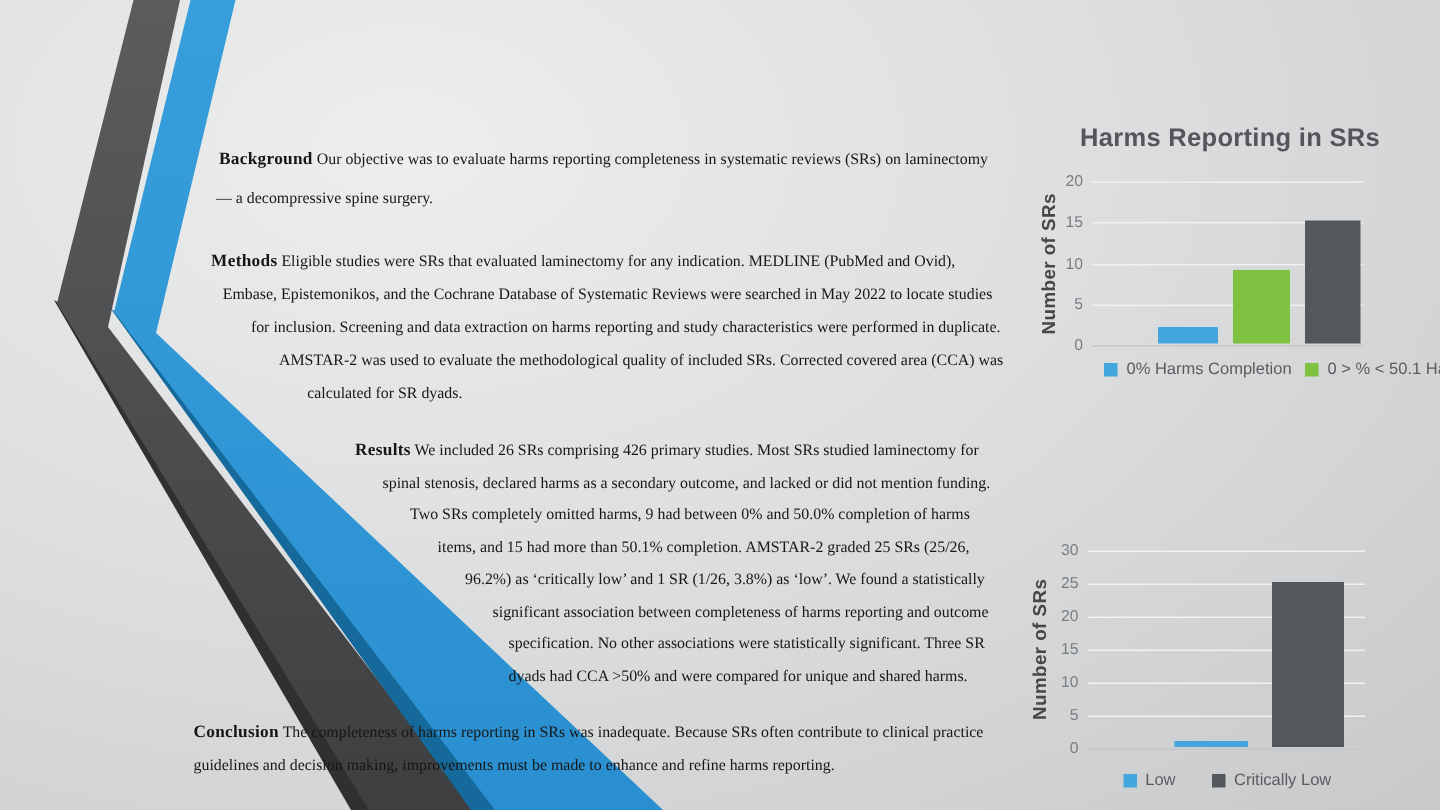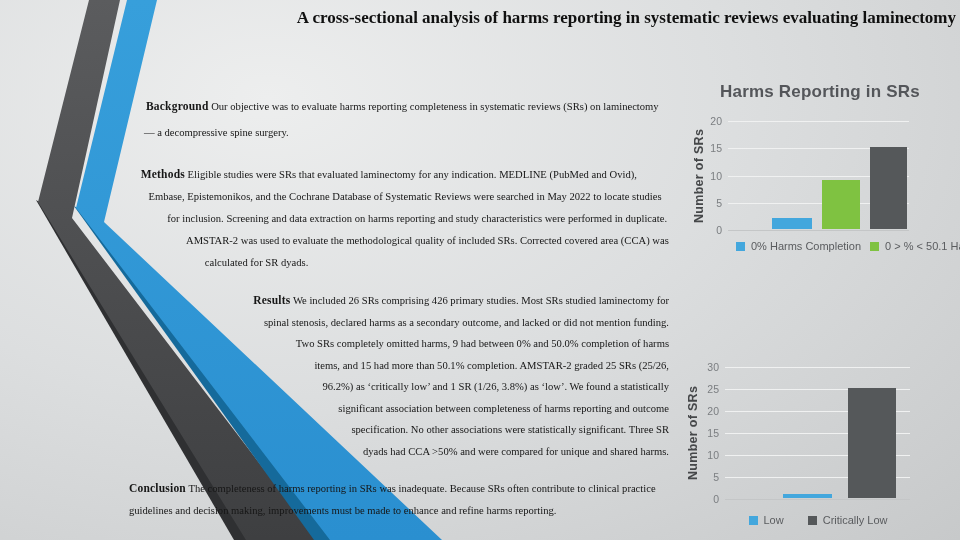--- a/index.html
+++ b/index.html
@@ -15,21 +15,21 @@
 
   
   .abstract{position:absolute;left:129px;top:93px;width:540px;z-index:3;
     font-size:10.6px;color:#161616;}
   .shape-spacer{float:left;width:210px;height:350px;
     shape-outside:polygon(0 0, 8px 0, 0 106px, 208px 350px, 0 350px);shape-margin:9px;}
   .sec{margin:0 0 15px;}
   .sec b{font-size:11.5px;letter-spacing:.2px;}
   .sec-0{line-height:26px;margin-bottom:17px;}
   .sec-1{line-height:22px;margin-bottom:16px;}
-  .sec-2{line-height:21.5px;margin-bottom:16px;text-align:right;}
+  .sec-2{line-height:21.5px;margin-bottom:16px;}
   .sec-3{line-height:21.5px;margin-bottom:0;}
 
   
   .chart{position:absolute;z-index:2;font-family:Liberation Sans, sans-serif;color:#55575a;}
   .chart-title{font-weight:bold;font-size:17px;text-align:center;color:#54565a;letter-spacing:.2px;}
   .plot{position:absolute;}
   .gridline{position:absolute;left:0;right:0;height:1px;background:#f0f1f1;}
   .gridline.baseline{background:#c4c6c7;}
   .tick{position:absolute;width:32px;text-align:right;font-size:10.5px;color:#7b7e81;}
   .bar{position:absolute;bottom:1px;}
@@ -57,21 +57,20 @@
           <stop offset="1" stop-color="#2a8fd0"></stop>
       </linearGradient>
     </defs>
     <polygon points="36,200 46,206 250,540 234,540" fill="#2f3032"></polygon>
     <polygon points="89,0 120,0 72,218 318,540 246,540 38,202" fill="url(#darkgrad)"></polygon>
     <polygon points="74,206 84,212 332,540 314,540" fill="#156a9b"></polygon>
     <polygon points="127,0 157,0 104,222 442,540 330,540 76,208" fill="url(#bluegrad)"></polygon>
   </svg>
 
   <div class="header">
-    <div class="poster-title">A cross-sectional analysis of harms reporting in systematic reviews evaluating laminectomy</div>
   </div>
 
   <div class="abstract">
     <div class="shape-spacer"></div>
     <p class="sec sec-0"><b>Background</b> <span>Our objective was to evaluate harms reporting completeness in systematic reviews (SRs) on laminectomy — a decompressive spine surgery.</span></p>
     <p class="sec sec-1"><b>Methods</b> <span>Eligible studies were SRs that evaluated laminectomy for any indication. MEDLINE (PubMed and Ovid), Embase, Epistemonikos, and the Cochrane Database of Systematic Reviews were searched in May 2022 to locate studies for inclusion. Screening and data extraction on harms reporting and study characteristics were performed in duplicate. AMSTAR-2 was used to evaluate the methodological quality of included SRs. Corrected covered area (CCA) was calculated for SR dyads.</span></p>
     <p class="sec sec-2"><b>Results</b> <span>We included 26 SRs comprising 426 primary studies. Most SRs studied laminectomy for spinal stenosis, declared harms as a secondary outcome, and lacked or did not mention funding. Two SRs completely omitted harms, 9 had between 0% and 50.0% completion of harms items, and 15 had more than 50.1% completion. AMSTAR-2 graded 25 SRs (25/26, 96.2%) as ‘critically low’ and 1 SR (1/26, 3.8%) as ‘low’. We found a statistically significant association between completeness of harms reporting and outcome specification. No other associations were statistically significant. Three SR dyads had CCA &gt;50% and were compared for unique and shared harms.</span></p>
     <p class="sec sec-3"><b>Conclusion</b> <span>The completeness of harms reporting in SRs was inadequate. Because SRs often contribute to clinical practice guidelines and decision making, improvements must be made to enhance and refine harms reporting.</span></p>
   </div>
 

